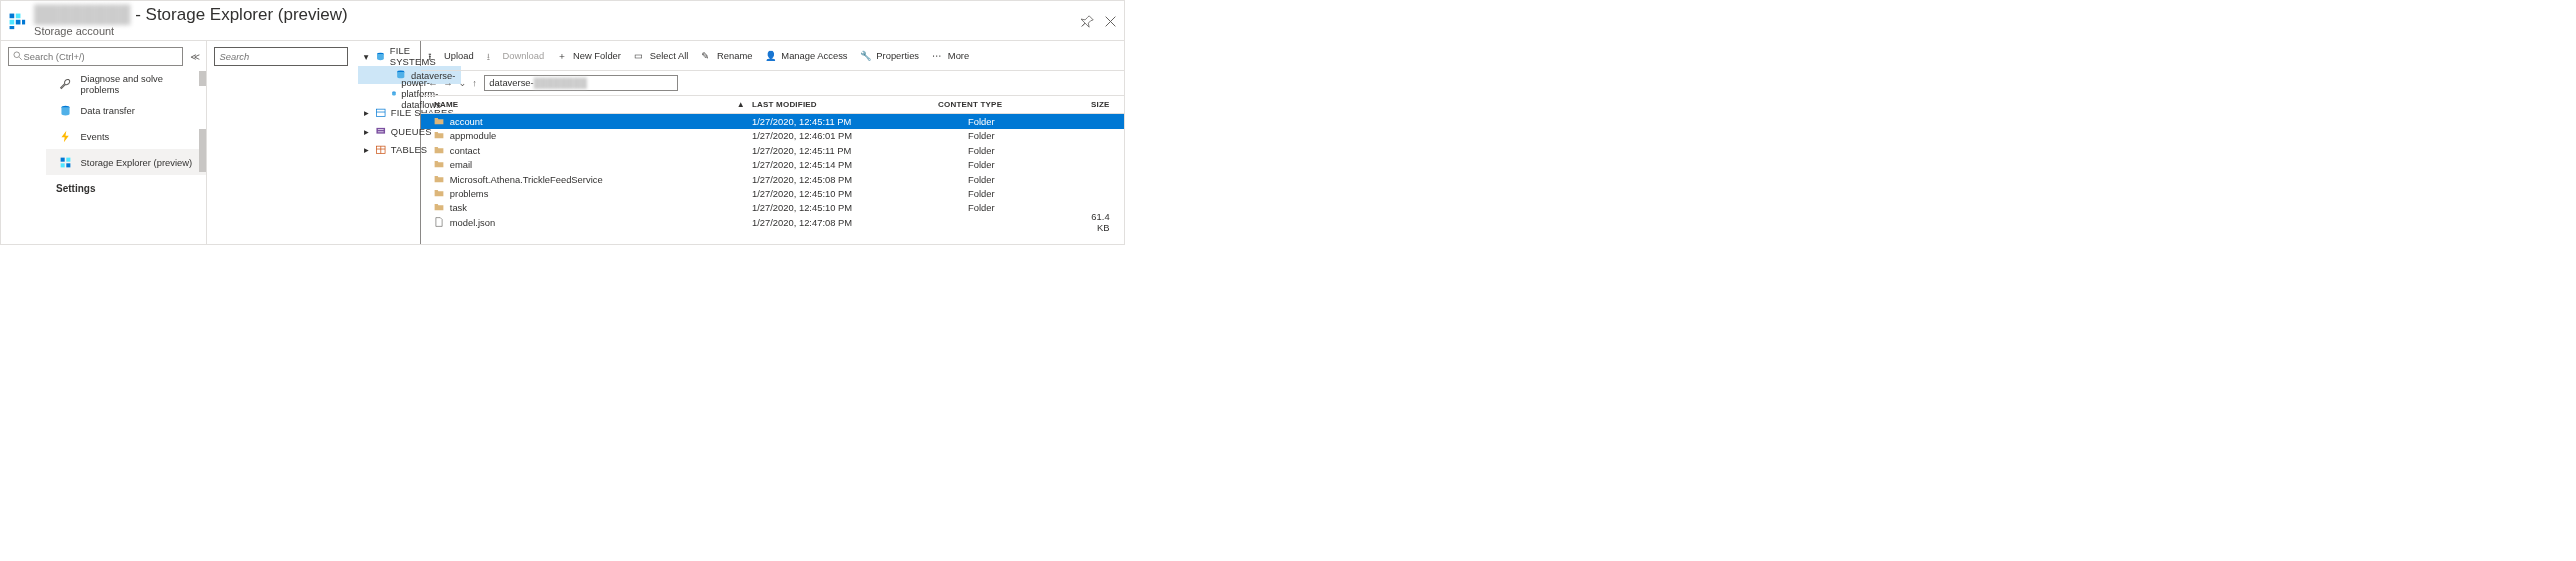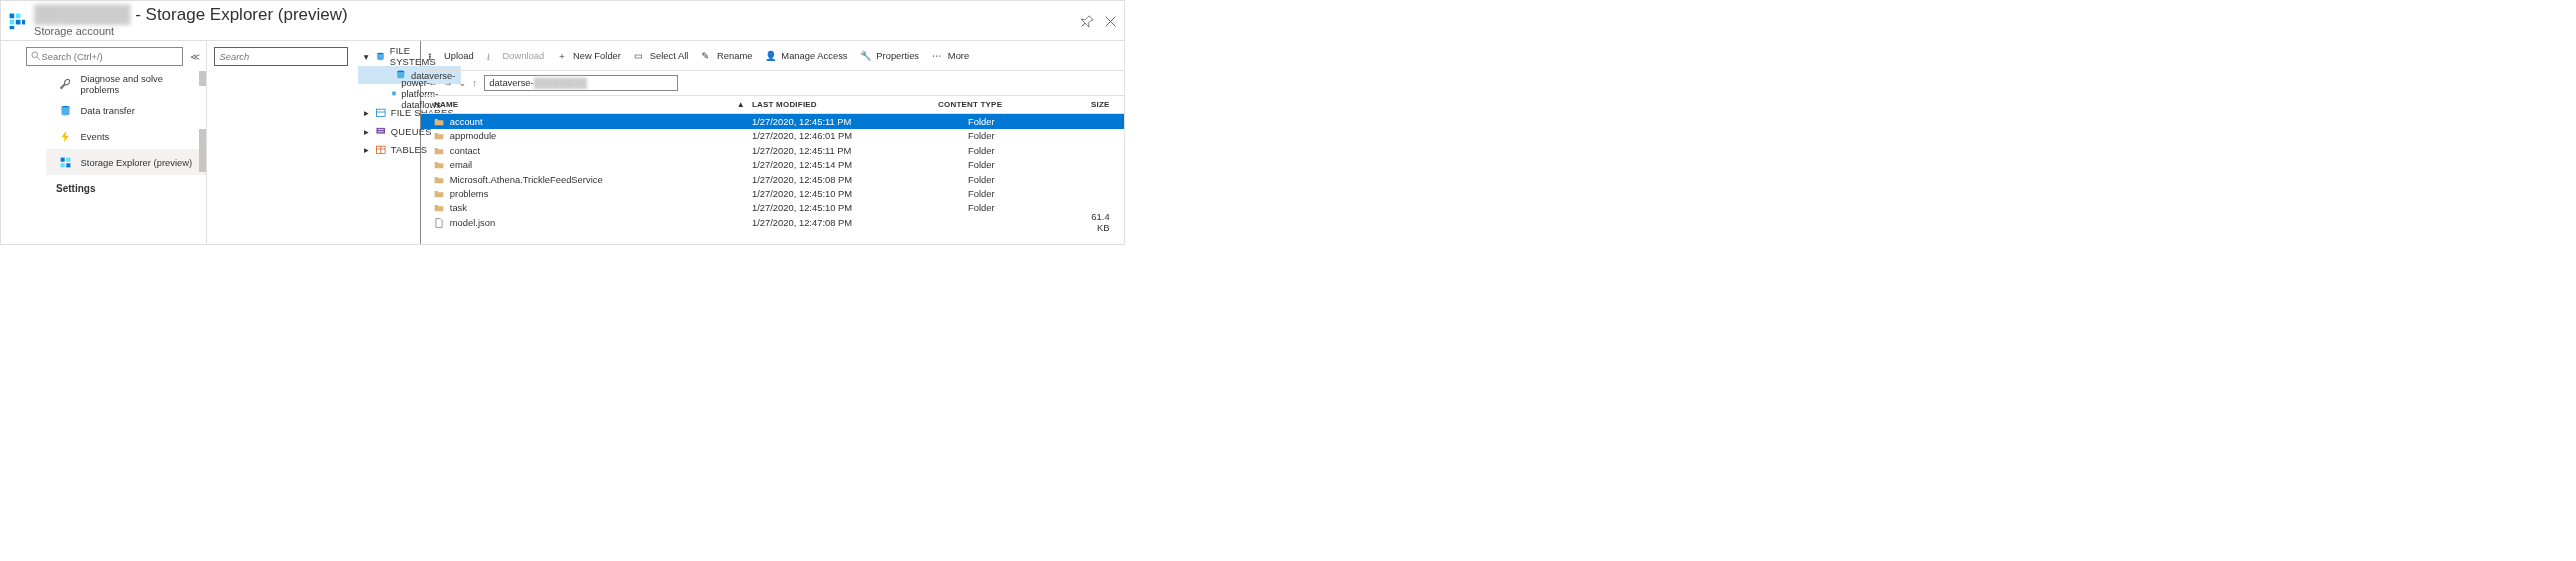--- a/index.html
+++ b/index.html
@@ -13,21 +13,21 @@
   .header-title { font-size: 17px; font-weight: 400; color: #323130; }
   .header-sub { font-size: 11px; color: #605e5c; }
   .header-buttons { display: flex; gap: 10px; align-items: center; }
   .hbtn { width: 13px; height: 13px; cursor: pointer; }
 
   
   .body { flex: 1; display: flex; min-height: 0; }
 
   
   .leftnav { width: 206px; border-right: 0.7px solid #e1dfdd; display: flex; flex-direction: column; }
-  .searchrow { display: flex; align-items: center; padding: 5.8px 5.8px 5.8px 7.2px; gap: 7.2px; margin-left: 18px; }
+  .searchrow { display: flex; align-items: center; padding: 5.8px 5.8px 5.8px 7.2px; gap: 7.2px; }
   .searchbox { flex: 1; display: flex; align-items: center; border: 0.7px solid #8a8886; height: 18.7px; padding: 0 4.3px; color: #605e5c; }
   .searchbox input { border: none; outline: none; flex: 1; font-size: 9.4px; color: #323130; background: transparent; }
   .chev-collapse { width: 10px; cursor: pointer; color: #605e5c; }
   .nav-items { flex: 1; overflow: hidden; padding-left: 45px; }
   .nav-item { display: flex; align-items: center; height: 26px; padding: 0 7.2px 0 13px; gap: 8.6px; cursor: pointer; }
   .nav-item.selected { background: #f3f2f1; }
   .nav-section { font-weight: 600; padding: 7.2px 7.2px 4.3px 10px; font-size: 10px; }
   .nav-icon { width: 13px; height: 13px; flex-shrink: 0; }
   .nav-scroll { position: relative; }
   .scroll-thumb { position: absolute; right: 0; width: 7.2px; background: #c8c6c4; }
@@ -58,21 +58,21 @@
   .pathbox { flex: 0 0 194px; border: 0.7px solid #8a8886; height: 16px; display:flex; align-items:center; padding:0 4.3px; font-size:9.4px;}
   
   .gridhead { display: flex; height: 18.7px; align-items: center; border-bottom: 0.7px solid #e1dfdd; font-size: 8px; font-weight: 600; color:#323130; letter-spacing:0.2px; }
   .col-name { flex: 0 0 331px; padding-left: 13px; display:flex; align-items:center; justify-content:space-between; padding-right:7.2px;}
   .col-mod  { flex: 0 0 186px; }
   .col-type { flex: 0 0 115px; }
   .col-size { flex: 1; text-align: right; padding-right: 14.4px; }
   .gridbody { flex:1; overflow:hidden;}
   .row { display: flex; height: 14.4px; align-items: center; font-size: 9.4px; }
   .row.selected { background: #0078d4; color: #fff; }
-  .rname { flex: 0 0 331px; padding-left: 13px; display:flex; align-items:flex-end; gap:5.8px;}
+  .rname { flex: 0 0 331px; padding-left: 13px; display:flex; align-items:flex-start; gap:5.8px;}
   .rmod  { flex: 0 0 186px; }
   .rtype { flex: 0 0 115px; margin-left: 30px; }
   .rsize { flex: 1; text-align: right; padding-right: 14.4px; }
   .ficon { width:10px; height:10px; }
 </style>
 </head>
 <body>
 
 <div class="app">
 

